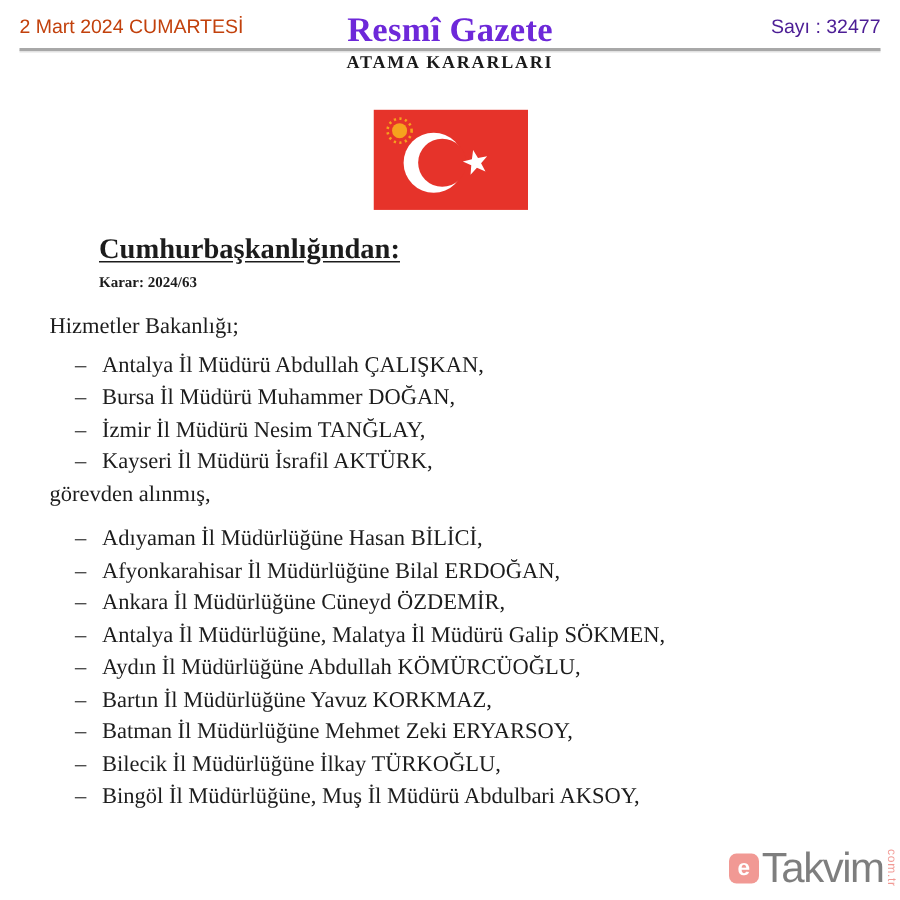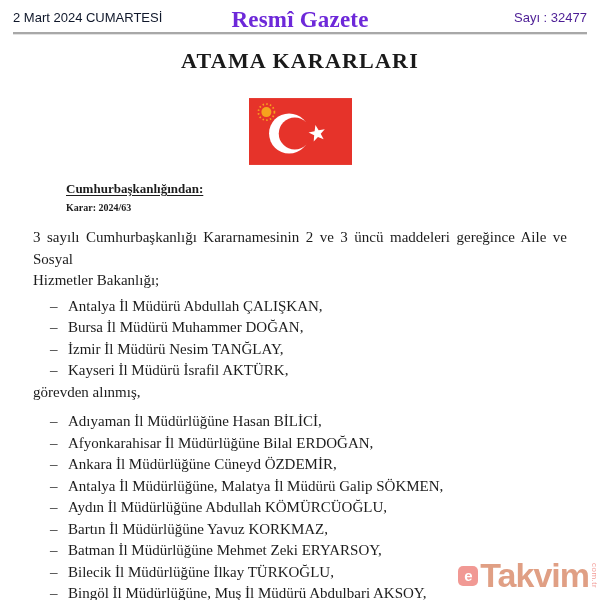--- a/index.html
+++ b/index.html
@@ -2,57 +2,57 @@
 <html><head>
 <meta charset="utf-8">
 <style>
   html,body{margin:0;padding:0;}
   body{width:600px;height:600px;background:#ffffff;overflow:hidden;
        font-family:"Liberation Serif",serif;color:#1c1c1c;position:relative;}
 
   
   .header{display:flex;align-items:baseline;justify-content:space-between;
           padding:10px 13px 0 13px;}
-  .hdr-date{font-family:"Liberation Sans",sans-serif;font-size:13px;color:#0f172a;}
+  .hdr-date{font-family:"Liberation Sans",sans-serif;font-size:13px;color:#c2410c;}
   .hdr-title{font-size:23px;font-weight:bold;color:#6d28d9;letter-spacing:.2px;
              position:absolute;left:0;right:0;top:7px;text-align:center;}
   .hdr-issue{font-family:"Liberation Sans",sans-serif;font-size:13px;color:#4c1d95;}
   .rule{height:2px;background:#a8a8a8;margin:7px 13px 0 13px;box-shadow:0 1px 0 #e2e2e2;}
 
   
-  .section-title{margin-top:14px;text-align:center;font-size:22px;font-weight:bold;
+  .section-title{text-align:center;font-size:12px;font-weight:bold;
                  letter-spacing:1.2px;color:#1a1a1a;}
 
   
   .flag-wrap{width:103px;height:67px;margin:24px auto 0 auto;}
   .flag-wrap svg{display:block;}
 
   
-  .from{margin:16px 0 0 66px;font-size:13px;font-weight:bold;text-decoration:underline;
+  .from{margin:16px 0 0 66px;font-size:19px;font-weight:bold;text-decoration:underline;
         text-underline-offset:2px;font-family:Liberation Serif, serif;}
   .karar{margin:5px 0 0 66px;font-size:10px;font-weight:bold;}
 
   
   .content{margin:14px 33px 0 33px;font-size:15px;line-height:21.5px;}
   .pline.justify{text-align:justify;text-align-last:justify;}
   .list{margin-top:4px;}
   .item{display:flex;}
   .dash{width:18px;margin-left:17px;flex:0 0 auto;}
   .itext{flex:1;}
   .note{margin-top:0;}
   .list + .note{margin-top:0;}
   .gap{height:4px;}
 
   
   .watermark{position:absolute;right:1px;bottom:5px;display:flex;align-items:center;
              opacity:.5;pointer-events:none;font-family:"Liberation Sans",sans-serif;}
   .wm-mark{width:20px;height:20px;background:#e5352b;color:#ffffff;border-radius:5px;
            font-size:15px;font-weight:bold;line-height:20px;text-align:center;
            box-shadow:0 0 3px #ffffff;margin-right:2px;}
-  .wm-text{font-size:34px;font-weight:bold;letter-spacing:-1px;color:#c2410c;
+  .wm-text{font-size:28px;font-weight:normal;letter-spacing:-1px;color:#000000;
            text-shadow:0 0 2px #ffffff,1px 1px 0 #ffffff,-1px -1px 0 #ffffff;}
   .wm-suffix{writing-mode:vertical-rl;font-size:8px;color:#e5352b;margin-left:1px;
              letter-spacing:.5px;}
 </style>
 </head>
 <body>
 
 <div class="header">
   <span class="hdr-date">2 Mart 2024 CUMARTESİ</span>
   <span class="hdr-title">Resmî Gazete</span>
@@ -74,21 +74,20 @@
       <circle cx="68.5" cy="53" r="24" fill="#e6332a"></circle>
     </g>
     <polygon fill="#ffffff" points="102,40 105.1,48.8 114.4,49 107,54.6 109.6,63.5 102,58.2 94.4,63.5 97,54.6 89.6,49 98.9,48.8" transform="rotate(-12 102 53)"></polygon>
   </svg>
 </div>
 
 <div class="from">Cumhurbaşkanlığından:</div>
 <div class="karar">Karar: 2024/63</div>
 
 <div class="content">
-  <div class="pline justify">3 sayılı Cumhurbaşkanlığı Kararnamesinin 2 ve 3 üncü maddeleri gereğince Aile ve Sosyal</div>
   <div class="pline">Hizmetler Bakanlığı;</div>
 
   <div class="list">
 
       <div class="item">
         <span class="dash">–</span>
         <span class="itext">Antalya İl Müdürü Abdullah ÇALIŞKAN,</span>
       </div>
 
       <div class="item">

